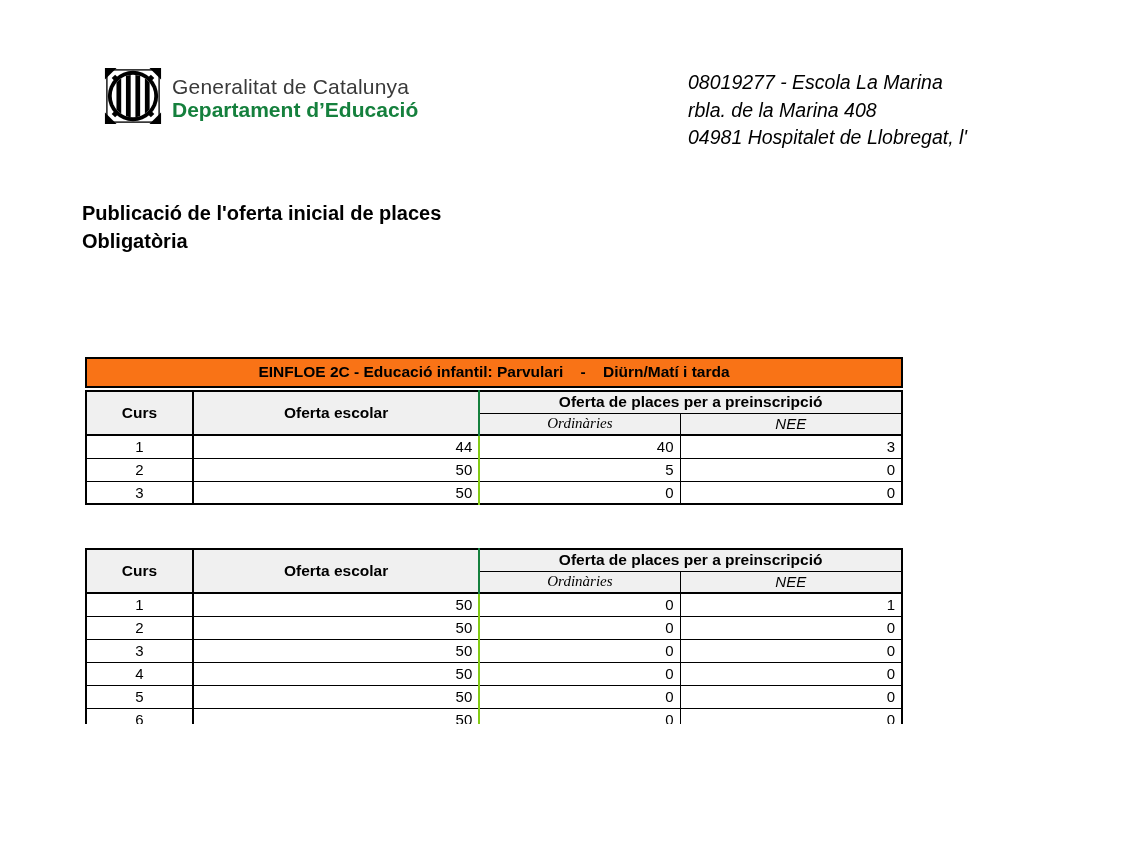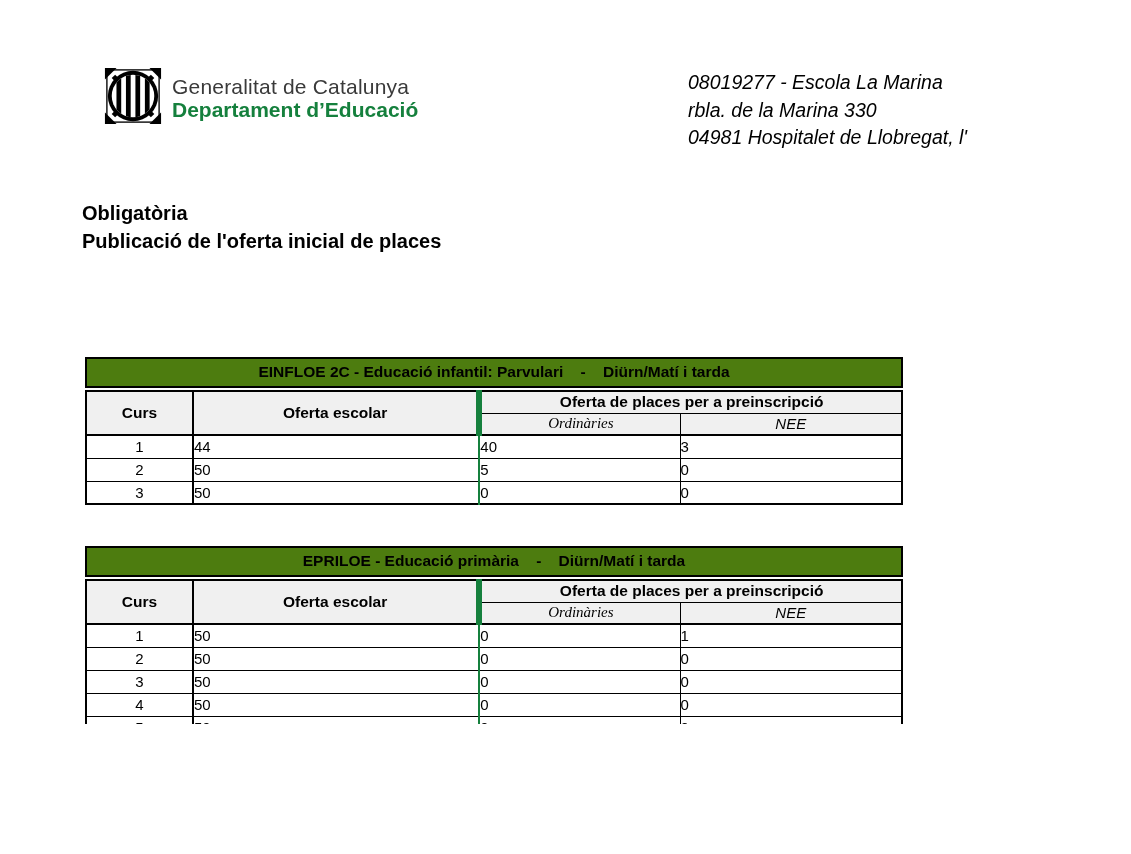--- a/index.html
+++ b/index.html
@@ -30,21 +30,21 @@
   .note { margin-top:5px; font-size:15.5px; line-height:20px; }
   .note .it { font-style:italic; }
 
   
   .tbl { position:absolute; left:85px; width:818px; }
   .tbl-1 { top:357px; }
   .tbl-2 { top:546px; }
 
   .tbl-title {
     border:2px solid #000;
-    background:#4d7c0f;
+    background:#f97316;
     font-weight:bold;
     font-size:15.5px;
     text-align:center;
     padding:4px 0 5px;
     white-space:pre;
   }
   table {
     width:100%;
     border-collapse:collapse;
     table-layout:fixed;
@@ -54,29 +54,29 @@
   col.c1 { width:13.1%; }
   col.c2 { width:35.1%; }
   col.c3 { width:24.6%; }
   col.c4 { width:27.2%; }
 
   th, td { border:1px solid #000; padding:0; vertical-align:middle; }
   thead th { background:#f0f0f0; font-size:15.5px; }
   thead { border-bottom:2px solid #000; }
 
   th.curs, th.oferta { font-weight:bold; border-right:2px solid #000;margin-left:34px; }
-  th.oferta { border-right:6px solid #15803d; }
+  th.oferta { border-right:2px solid #15803d; }
   th.group  { font-weight:bold; border-left:2px solid #1d4ed8; height:22px; }
   th.sub    { font-style:italic; font-weight:normal; font-size:15px; height:22px; }
   th.sub-ord { border-left:2px solid #8b5cf6;font-family:Liberation Serif, serif; }
 
   tbody tr { height:23px; }
   td.cell-curs { text-align:center; font-size:15px; border-right:2px solid #000; }
-  td.cell-num  { text-align:left; padding-right:6px; font-size:15px; }
-  td.group-start { border-left:2px solid #15803d; }
+  td.cell-num  { text-align:right; padding-right:6px; font-size:15px; }
+  td.group-start { border-left:2px solid #84cc16; }
 </style>
 </head>
 <body>
 
 <div class="page">
 
   <div class="brand">
     <svg class="logo" viewBox="0 0 60 60" aria-hidden="true">
       <defs>
           <clipPath id="circ">
@@ -108,27 +108,27 @@
       </g>
     </svg>
     <div class="brand-text">
       <div class="org">Generalitat de Catalunya</div>
       <div class="dept">Departament d’Educació</div>
     </div>
   </div>
 
   <div class="school">
     <div>08019277 - Escola La Marina</div>
-    <div>rbla. de la Marina 330</div>
+    <div>rbla. de la Marina 408</div>
     <div>04981 Hospitalet de Llobregat, l'</div>
   </div>
 
   <div class="heading">
+    <div class="h-line">Publicació de l'oferta inicial de places</div>
     <div class="h-line">Obligatòria</div>
-    <div class="h-line">Publicació de l'oferta inicial de places</div>
   </div>
 
   <div class="tbl tbl-1">
     <div class="tbl-title">EINFLOE 2C - Educació infantil: Parvulari    -    Diürn/Matí i tarda</div>
     <table>
       <colgroup>
           <col class="c1">
           <col class="c2">
           <col class="c3">
           <col class="c4">
@@ -161,21 +161,20 @@
             <td class="cell-curs">3</td>
             <td class="cell-num">50</td>
             <td class="cell-num group-start">0</td>
             <td class="cell-num">0</td>
           </tr>
         </tbody>
     </table>
   </div>
 
   <div class="tbl tbl-2">
-    <div class="tbl-title">EPRILOE - Educació primària    -    Diürn/Matí i tarda</div>
     <table>
       <colgroup>
           <col class="c1">
           <col class="c2">
           <col class="c3">
           <col class="c4">
         </colgroup>
       <thead>
         <tr>
           <th class="curs" rowspan="2">Curs</th>

